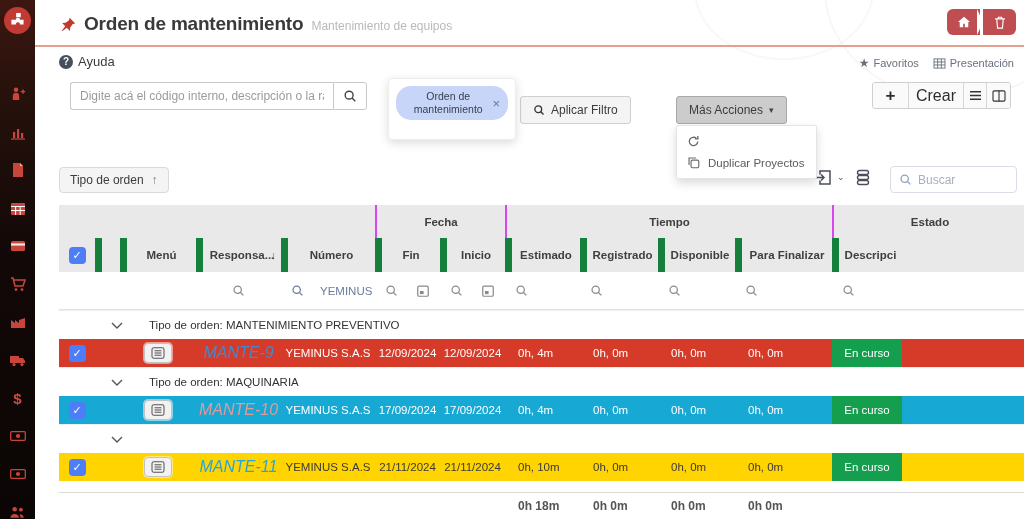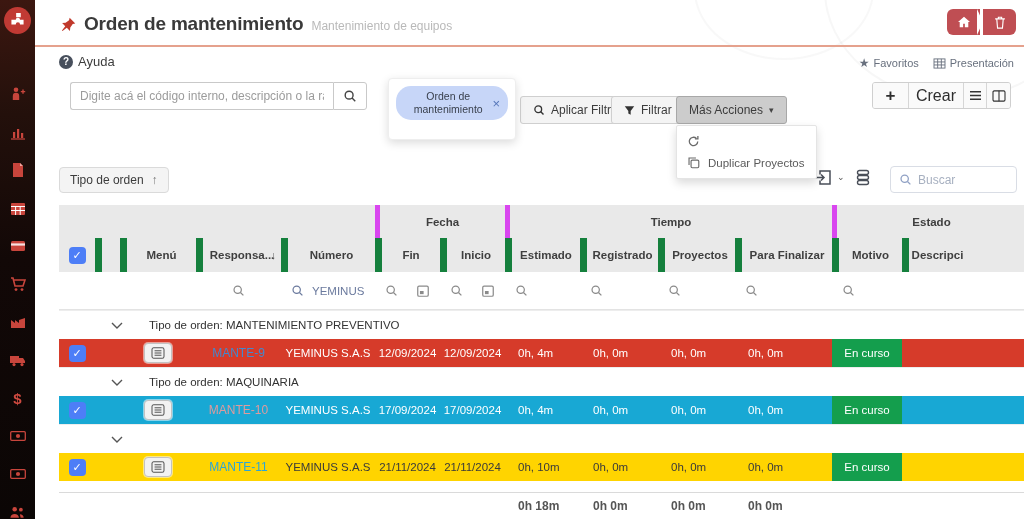--- a/index.html
+++ b/index.html
@@ -94,41 +94,41 @@
   .groupby-chip { position:absolute; left:24px; top:167px; height:26px; padding:0 10px; background:#f4f4f4;
     border:1px solid #dadada; border-radius:4px; display:flex; align-items:center; gap:8px; font-size:12px; color:#3c3c3c; cursor:pointer; }
   .sort-up { color:#777; font-size:12px; }
 
   
   .table { position:absolute; left:24px; top:205px; width:965px; }
   .tgrid { display:grid; grid-template-columns:36px 25px 76px 85px 94px 65px 65px 75px 78px 77px 97px 70px 64px 60px; }
   .thead { background:#e9e9e9; }
   .th-group { height:33px; }
   .th-group > div { display:flex; align-items:center; justify-content:center; font-weight:bold; font-size:11.5px; color:#3f3f3f; }
-  .gsep { border-left:5px solid #d946ef; }
+  .gsep { border-left:2px solid #d946ef; }
   .th-cols { height:34px; }
   .th { display:flex; align-items:center; justify-content:center; font-weight:bold; font-size:11.5px; color:#3f3f3f;
     border-left:7px solid #15803d; position:relative; cursor:pointer; }
   .th.no-sep { border-left:none; }
   .th .sort-down { position:absolute; right:5px; color:#555; font-size:11px; }
   .filter-row { height:38px; background:#fff; border-bottom:1px solid #e3e3e3; }
-  .fcell { display:flex; align-items:center; padding:0 10px; gap:8px; color:#8a8a8a; }
+  .fcell { display:flex; align-items:center; padding:0 10px; gap:16px; color:#8a8a8a; }
   .fcell.spread { justify-content:space-between; }
   .fval { color:#6b7a9e; font-size:11.5px; }
 
   .group-row { height:29px; display:flex; align-items:center; background:#fff; border-top:1px solid #ededed; cursor:pointer; }
   .group-row .chev { margin-left:52px; }
   .group-row .glabel { margin-left:26px; font-size:11.5px; color:#333; }
 
   .data-row { height:28px; color:#fff; font-size:11.5px; }
   .data-row > div { display:flex; align-items:center; }
   .cell-c { justify-content:center; }
   .cell-l { justify-content:flex-start; padding-left:13px; }
   .row--yellow { color:#3a3a3a; }
-  .num-link { font-size:12px; cursor:pointer; }
+  .num-link { font-size:16px; cursor:pointer;font-style:italic; }
   .checkbox { width:17px; height:17px; border-radius:4px; display:flex; align-items:center; justify-content:center;
     color:#fff; font-size:11px; cursor:pointer; }
   .menu-btn { width:28px; height:20px; background:#f2f2f2; border:1px solid #c2c2c2; border-radius:4px;
     display:flex; align-items:center; justify-content:center; cursor:pointer; box-shadow:0 0 0 1px rgba(255,255,255,.5); }
   .estado-cell { justify-content:center; font-size:11.5px; color:#fff; }
 
   .gap-row { height:11px; background:#fff; }
   .totals-row { height:27px; background:#fff; border-top:1px solid #dadada; font-weight:bold; color:#555; font-size:12px; }
   .totals-row > div { display:flex; align-items:center; }
 </style>
@@ -308,29 +308,20 @@
   <button class="btn btn-aplicar">
     <span>
         <svg width="12" height="12" viewBox="0 0 16 16">
           <circle cx="7" cy="7" r="4.5" fill="none" stroke="#333" stroke-width="1.8"></circle>
           <line x1="10.4" y1="10.4" x2="14" y2="14" stroke="#333" stroke-width="1.8"></line>
         </svg>
       </span>
     <span>Aplicar Filtro</span>
   </button>
 
-  <button class="btn btn-filtrar">
-    <span>
-        <svg width="11" height="11" viewBox="0 0 14 14">
-          <path d="M1 1.5h12L8.5 7.5v4.8l-3-1.5V7.5z" fill="#333"></path>
-        </svg>
-      </span>
-    <span>Filtrar</span>
-    <span class="caret">▾</span>
-  </button>
 
   <button class="btn btn-mas">
     <span>Más Acciones</span>
     <span class="caret">▾</span>
   </button>
 
   <div class="dropdown">
     <div class="dd-item">
       <span>
           <svg width="13" height="13" viewBox="0 0 16 16">
@@ -428,23 +419,22 @@
       <div class="th">Menú</div>
       <div class="th">
         <span>Responsa...</span>
         <span class="sort-down">↓</span>
       </div>
       <div class="th">Número</div>
       <div class="th">Fin</div>
       <div class="th">Inicio</div>
       <div class="th">Estimado</div>
       <div class="th">Registrado</div>
-      <div class="th">Proyectos</div>
+      <div class="th">Disponible</div>
       <div class="th">Para Finalizar</div>
-      <div class="th">Motivo</div>
       <div class="th">Descripci</div>
     </div>
 
     <div class="tgrid filter-row">
       <div></div>
         <div></div>
         <div></div>
       <div class="fcell" style="justify-content:center">
         <span>
             <svg width="13" height="13" viewBox="0 0 16 16">

